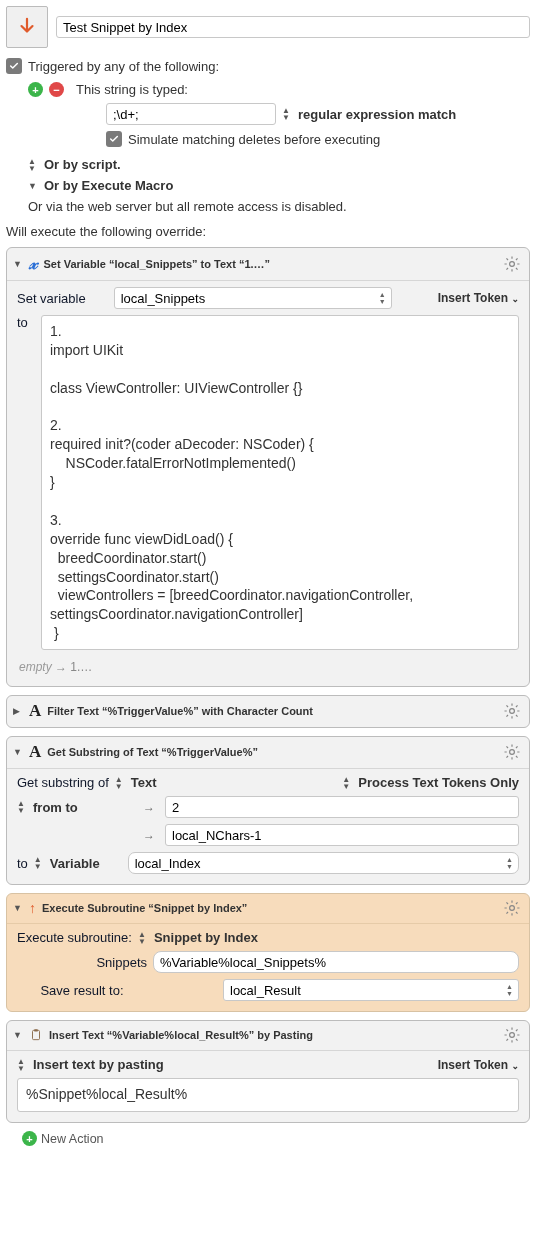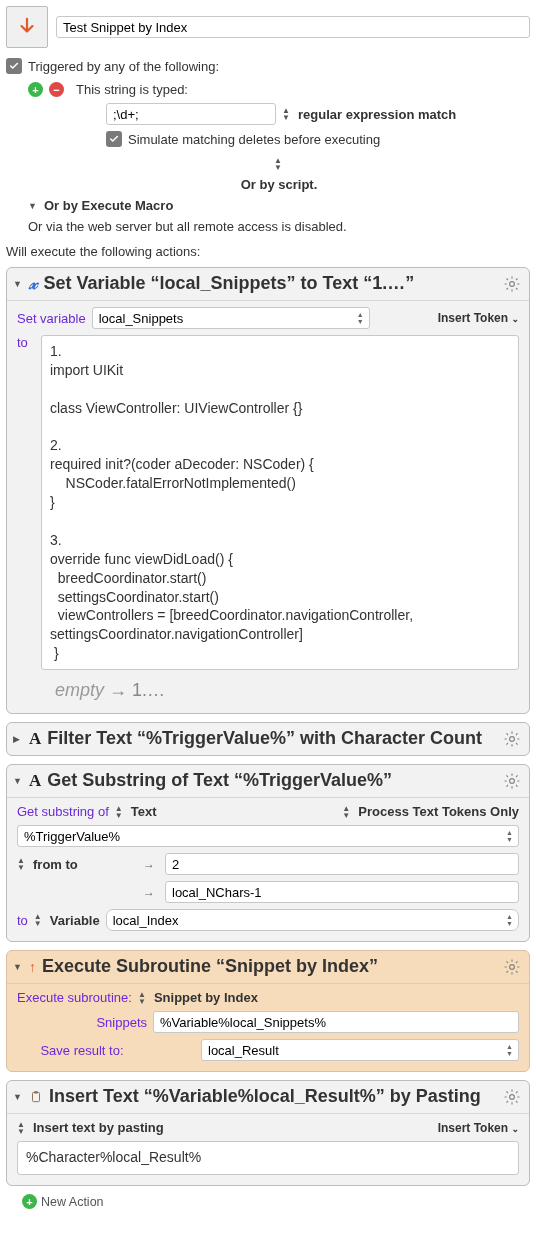--- a/index.html
+++ b/index.html
@@ -61,48 +61,48 @@
     background: #f2f2f2; margin-bottom: 8px;
   }
   .action-box.orange { background: #f7dcbc; border-color:#d8c2a3; }
   .action-header {
     display: flex; align-items: center; gap: 6px;
     padding: 5px 8px 6px 6px;
     border-bottom: 1px solid #d6d6d6;
   }
   .action-box.orange .action-header { border-bottom-color:#e6cba8; }
   .action-box.collapsed .action-header { border-bottom: none; }
-  .action-title { flex: 1; font-weight: 600; color:#333; font-size:18px; }
+  .action-title { flex: 1; font-weight: 600; color:#333; font-size:11px; }
   .gear { width:18px; height:18px; color:#777; flex-shrink:0; }
   .action-body { padding: 6px 10px 10px 10px; }
   .body-row { display:flex; align-items:center; gap:6px; margin-bottom:6px; }
   .body-row:last-child{ margin-bottom:0; }
   .field-select {
     height:22px; border:1px solid #c8c8c8; border-radius:3px;
     background:#fff; padding:2px 22px 2px 6px; font-size:13px;
     position:relative;
   }
-  .field-select-wrap { position:relative; display:inline-block; }
+  .field-select-wrap { position:relative; display:inline-block;margin-left:22px; }
   .field-select-wrap::after {
     content:"▲\A▼"; white-space:pre; font-size:7px; line-height:7px;
     position:absolute; right:6px; top:4px; color:#666; pointer-events:none;
   }
   .link-btn { color:#333; font-weight:600; font-size:12px; }
   .link-btn .sm-down { font-size:9px; }
   .textarea {
     width:100%; border:1px solid #c8c8c8; border-radius:3px;
     background:#fff; padding:6px 8px; font-size:14px;
     font-family: -apple-system, Arial, sans-serif;
     white-space:pre-wrap; line-height:1.35;
     min-height: 40px;
   }
-  .footer-hint { color:#9a9a9a; font-style:italic; font-size:18px; padding:4px 2px 2px;margin-left:36px; }
+  .footer-hint { color:#9a9a9a; font-style:italic; font-size:12px; padding:4px 2px 2px; }
   .nonitalic { font-style:normal; color:#888; }
   .right-align { margin-left:auto; }
-  .lbl { color:#6d28d9; }
+  .lbl { color:#0f172a; }
   .arrow-right { color:#666; font-size:12px; padding:0 4px; }
   .x-icon { color:#2a6fd6; font-style:italic; font-family:"Times New Roman",serif; font-size:18px; font-weight:bold; }
   .a-icon { color:#222; font-family:"Times New Roman",serif; font-size:17px; font-weight:bold; }
   .up-arrow-icon { color:#e05b2c; font-size:14px; font-weight:bold; }
   .clip-icon { width:14px;height:16px; }
   .new-action { display:flex; align-items:center; gap:4px; color:#555; margin:6px 0 0 16px; font-size:12.5px; }
   .label-right { text-align:right; display:inline-block; }
 </style>
 </head>
 <body>
@@ -139,35 +139,35 @@
 
 <div class="row indent3" style="margin-bottom:10px;">
   <span class="checkbox">
     <svg viewBox="0 0 24 24">
         <path d="M4 12 l5 5 l11 -11" stroke="#fff" stroke-width="3.5" fill="none" stroke-linecap="round" stroke-linejoin="round"></path>
       </svg>
   </span>
   <span>Simulate matching deletes before executing</span>
 </div>
 
-<div class="row indent1" style="margin-bottom:6px;flex-direction:column;">
+<div class="row indent1" style="margin-bottom:6px;">
   <span class="sort-icon"></span>
   <span class="section-label">Or by script.</span>
 </div>
 
 <div class="row indent1" style="margin-bottom:6px;">
   <span class="disclosure caret-down"></span>
   <span class="section-label">Or by Execute Macro</span>
 </div>
 
 <div class="row indent1" style="margin-bottom:10px;">
   <span>Or via the web server but all remote access is disabled.</span>
 </div>
 
-<div style="margin-bottom:6px;">Will execute the following actions:</div>
+<div style="margin-bottom:6px;">Will execute the following override:</div>
 
 <div class="actions-container">
 
   <div class="action-box">
     <div class="action-header">
       <span class="disclosure caret-down"></span>
       <span class="x-icon">𝓍</span>
       <span class="action-title">Set Variable “local_Snippets” to Text “1.…”</span>
       <svg class="gear" viewBox="0 0 24 24">
           <circle cx="12" cy="12" r="3.2" fill="none" stroke="#888" stroke-width="1.6"></circle>
@@ -233,25 +233,20 @@
     </div>
     <div class="action-body">
       <div class="body-row">
         <span class="lbl">Get substring of</span>
         <span class="sort-icon"></span>
         <span class="section-label">Text</span>
         <span class="sort-icon" style="margin-left:auto;"></span>
         <span class="section-label">Process Text Tokens Only</span>
       </div>
       <div class="body-row">
-        <div class="field-select-wrap" style="flex:1;">
-          <input class="field-select" style="width: 100%;" value="%TriggerValue%">
-        </div>
-      </div>
-      <div class="body-row">
         <span class="sort-icon"></span>
         <span class="section-label" style="width:100px;">from to</span>
         <span class="arrow-right">→</span>
         <input class="text-input" style="flex: 1 1 0%;" value="2">
       </div>
       <div class="body-row">
         <span style="width:116px;"></span>
         <span class="arrow-right">→</span>
         <input class="text-input" style="flex: 1 1 0%;" value="local_NChars-1">
       </div>
@@ -277,21 +272,21 @@
         </svg>
     </div>
     <div class="action-body">
       <div class="body-row">
         <span class="lbl">Execute subroutine:</span>
         <span class="sort-icon"></span>
         <span class="section-label">Snippet by Index</span>
       </div>
       <div class="body-row">
         <span class="lbl label-right" style="width:130px;">Snippets</span>
-        <input class="text-input" style="flex: 1 1 0%;" value="%Variable%local_Snippets%">
+        <input class="text-input" style="flex: 1 1 0%; border-radius: 8px;" value="%Variable%local_Snippets%">
       </div>
       <div class="body-row">
         <span class="lbl label-right" style="width:130px;text-align:center;">Save result to:</span>
         <span class="field-select-wrap" style="flex:1;padding-left:48px;">
           <input class="field-select" style="width: 100%;" value="local_Result">
         </span>
       </div>
     </div>
   </div>
 
@@ -310,21 +305,21 @@
     </div>
     <div class="action-body">
       <div class="body-row">
         <span class="sort-icon"></span>
         <span class="section-label">Insert text by pasting</span>
         <span class="link-btn right-align">
           <span>Insert Token</span> <span class="sm-down">⌄</span>
         </span>
       </div>
       <div class="body-row">
-        <div class="textarea" style="flex:1; min-height:34px;">%Character%local_Result%</div>
+        <div class="textarea" style="flex:1; min-height:34px;">%Snippet%local_Result%</div>
       </div>
     </div>
   </div>
 
 </div>
 
 <div class="new-action">
   <span class="plus-circle">+</span>
   <span>New Action</span>
 </div>

